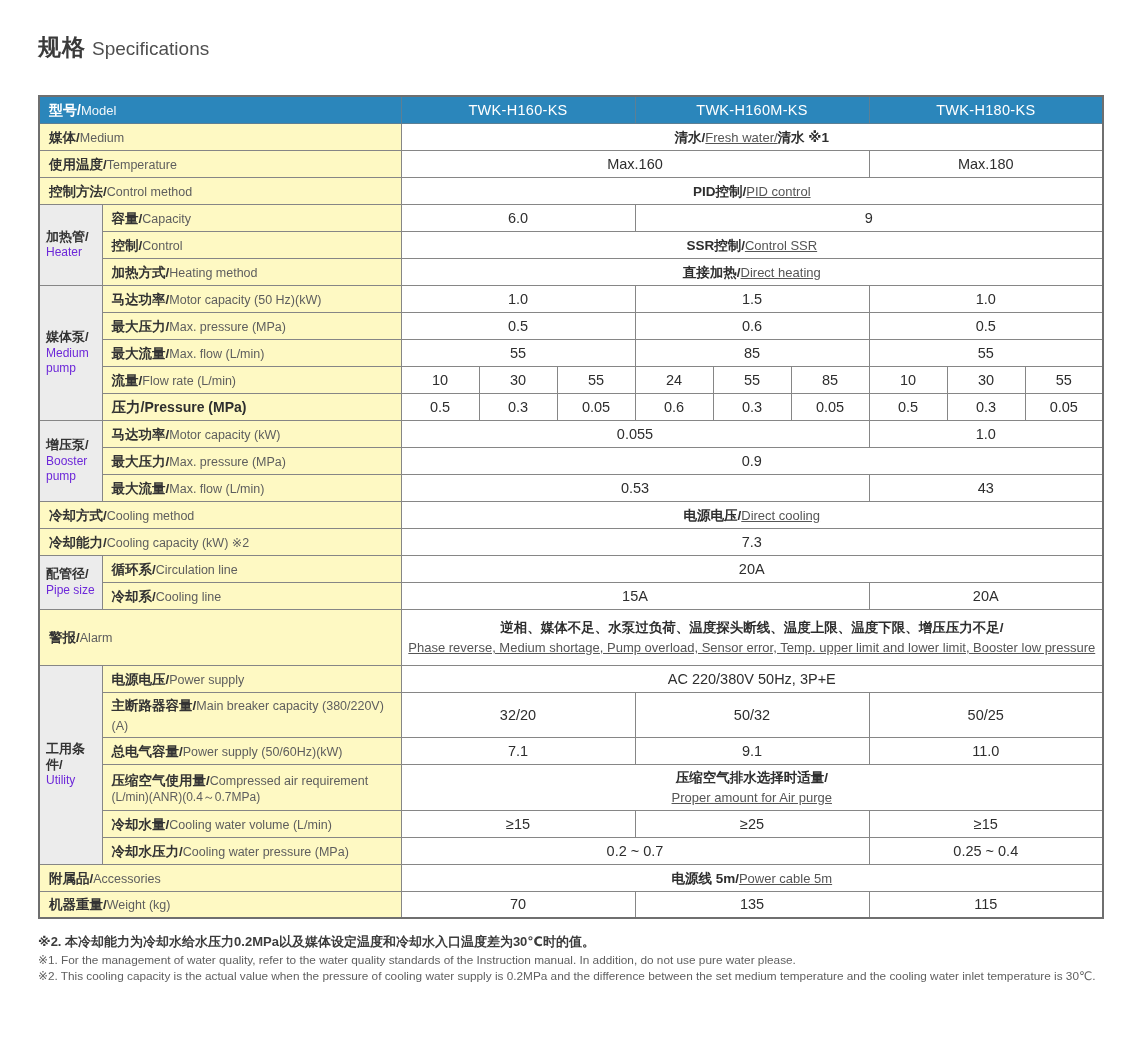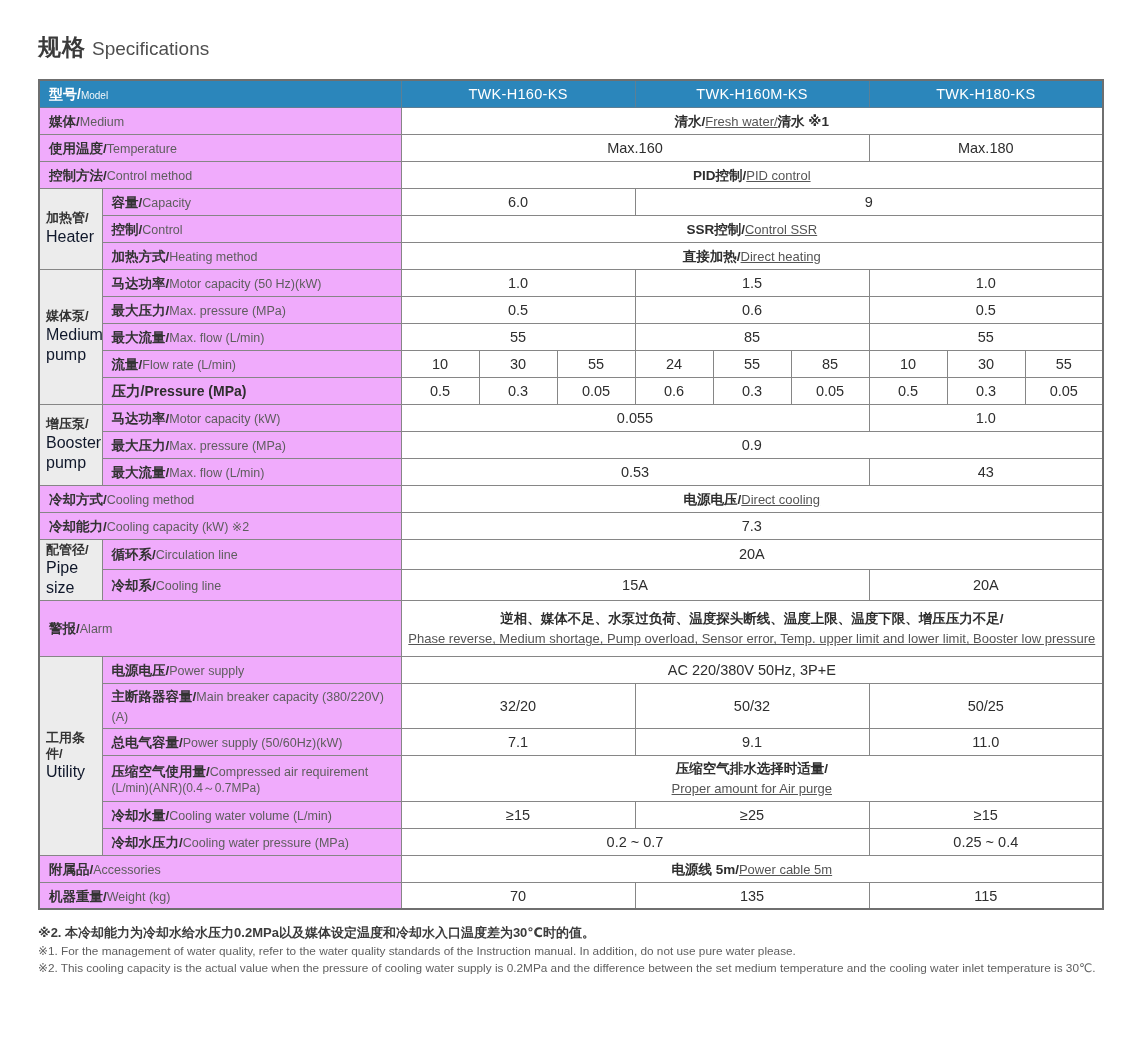--- a/index.html
+++ b/index.html
@@ -5,48 +5,48 @@
   * { margin:0; padding:0; box-sizing:border-box; }
   html,body { background:#ffffff; }
   body {
     width:1122px; height:1047px;
     font-family:"Liberation Sans","DejaVu Sans",sans-serif;
     color:#333;
   }
   .page { padding:26px 20px 0 38px; }
 
   
-  .title { margin-bottom:16px; }
+  .title { margin-bottom:32px; }
   .title-zh { font-size:23px; font-weight:bold; color:#3a3a3a; letter-spacing:1px; }
   .title-en { font-size:19px; font-weight:normal; color:#4f4f4f; margin-left:6px; }
 
   
   table.spec-table {
     border-collapse:collapse; table-layout:fixed; width:1064px;
     border:2px solid #6f6f6f;
   }
   .spec-table th, .spec-table td {
     border:1px solid #868686;
     vertical-align:middle;
     padding:2px 4px;
     height:27px;
     line-height:1.25;
   }
   
   .spec-table thead th { background:#2b86bb; color:#fff; border-color:#5d7f94; }
   th.head-label { text-align:left; padding-left:9px; }
   .h-zh { font-weight:bold; font-size:14px; }
-  .h-en { font-weight:normal; font-size:10px; color:#f2f7fa; }
+  .h-en { font-weight:normal; font-size:13px; color:#f2f7fa; }
   th.model-head { text-align:center; font-weight:normal; font-size:14.5px; letter-spacing:.3px; }
 
   
   td.group-cell { background:#ececec; text-align:left; padding-left:6px; }
   .g-zh { font-weight:bold; font-size:13px; color:#333; }
-  .g-en { font-size:16px; color:#0f172a; }
-  td.label-cell { background:#f0abfc; text-align:left; padding-left:9px; }
+  .g-en { font-size:12px; color:#6d28d9; }
+  td.label-cell { background:#fef9c3; text-align:left; padding-left:9px; }
   .lbl-zh { font-weight:bold; font-size:13.5px; color:#333; }
   .lbl-en { font-size:12.5px; color:#5e5e5e; }
   .lbl-sub { font-size:12px; color:#5e5e5e; }
   tr.em .lbl-en { color:#2e2e2e; font-weight:bold; font-size:14px; }
   tr.em .lbl-zh { font-size:14.5px; }
 
   
   td.value-cell { background:#fff; text-align:center; }
   .val { font-size:14.5px; color:#2e2e2e; }
   .v-zh { font-size:13.5px; color:#2e2e2e; font-weight:bold; }

